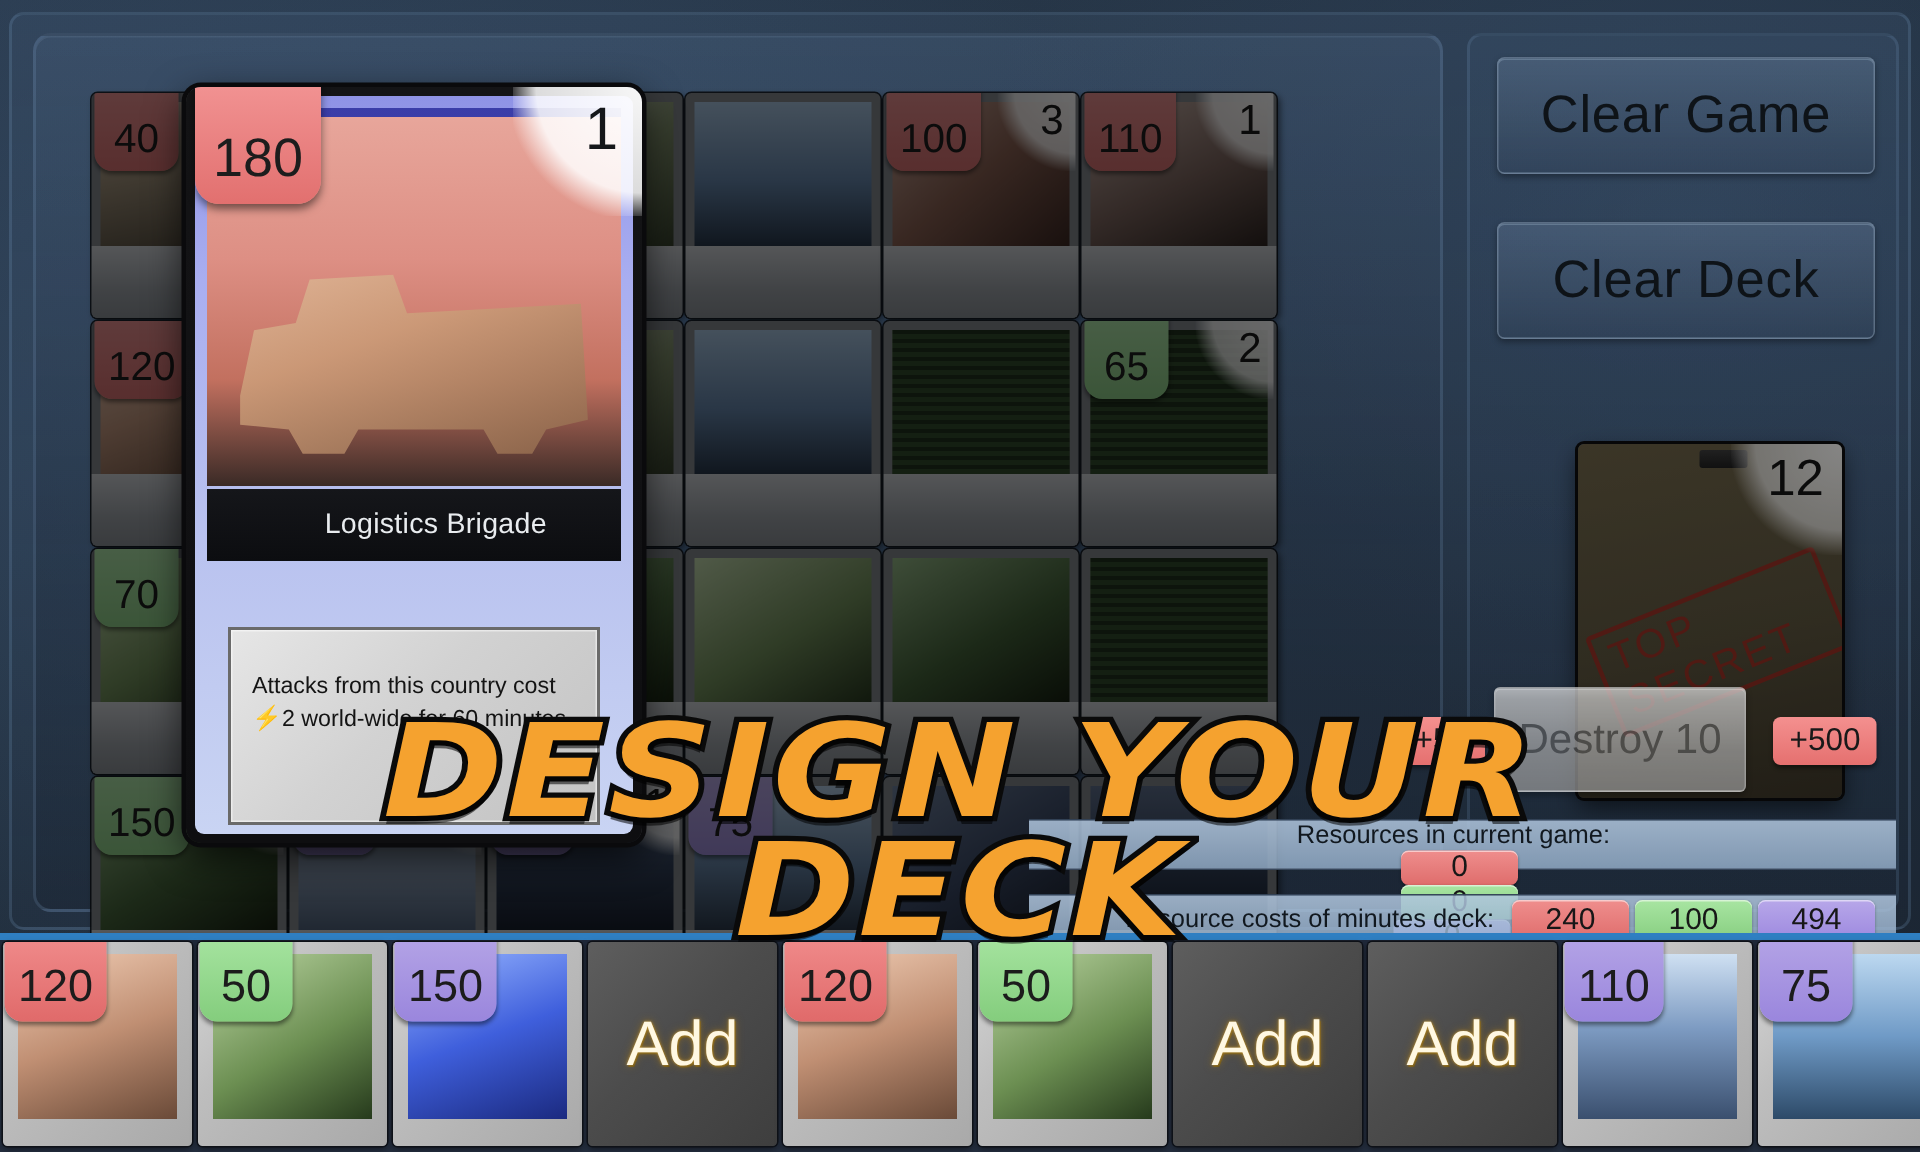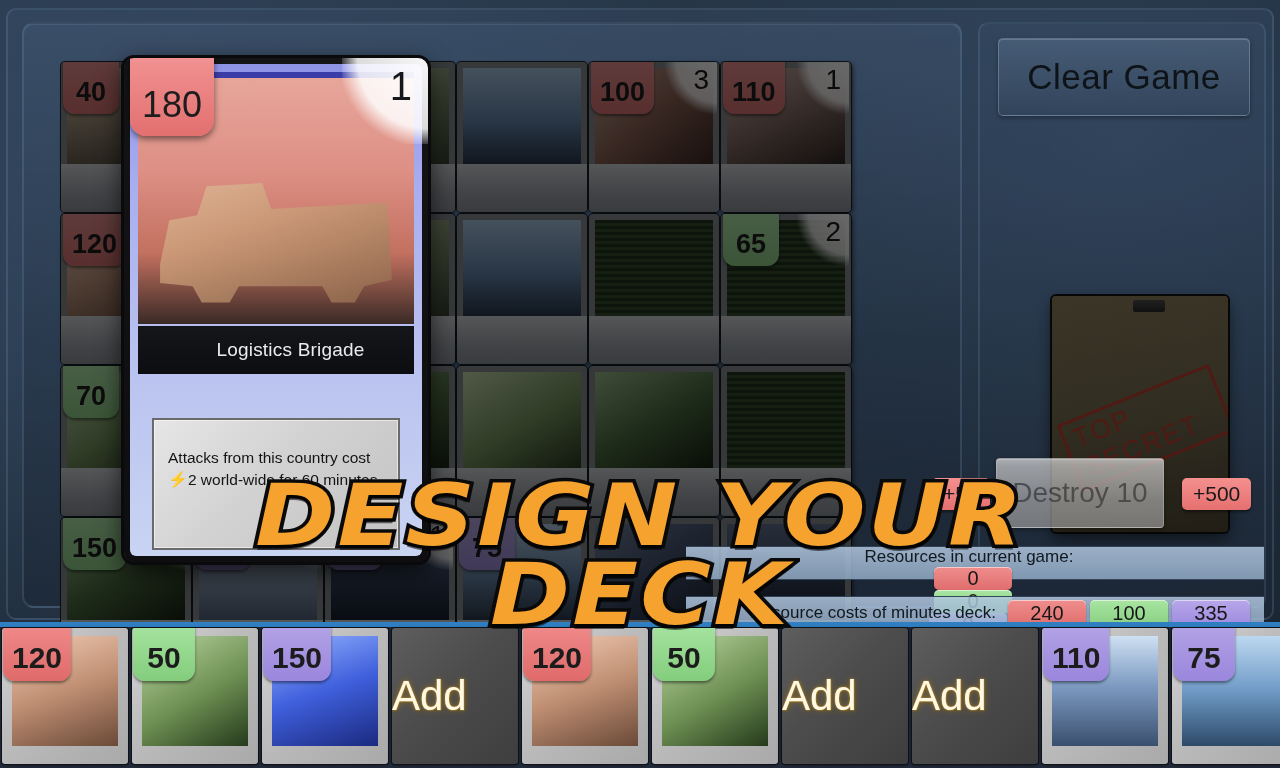--- a/index.html
+++ b/index.html
@@ -69,21 +69,20 @@
   .cost {
     position: absolute; left: 2px; top: -4px;
     min-width: 56px; height: 56px;
     padding: 0 9px;
     border-radius: 0 0 12px 12px;
     display: flex; align-items: flex-end; justify-content: center;
     padding-bottom: 6px;
     font-size: 27px; color: #1c1c1c;
     box-shadow: 0 2px 3px rgba(0,0,0,0.45);
     z-index: 3;
-    font-weight: bold;
   }
   .cost.red   { background: linear-gradient(180deg,#f08b8b,#e06a6a); }
   .cost.green { background: linear-gradient(180deg,#a6e4a0,#84cd7d); }
   .cost.purple{ background: linear-gradient(180deg,#b4a4e6,#9a86dd); }
   .count {
     position: absolute; right: 2px; top: 0;
     width: 52px; height: 52px;
     display: flex; align-items: flex-start; justify-content: flex-end;
     padding: 2px 8px 0 0;
     font-size: 28px; color: #171717;
@@ -323,21 +322,21 @@
     position: absolute; left: 10px; top: 8px; right: 10px; height: 110px;
     background-size: cover; background-position: center;
   }
   .hand-slot .cost {
     left: 1px; top: -5px;
     min-width: 62px; height: 58px;
     font-size: 30px;
   }
   .hand-slot.add {
     background: linear-gradient(135deg,#5e5e5e 0%,#4c4c4c 45%,#3e3e3e 100%);
-    display: flex; align-items: center; 
+    display: flex; align-items: center; justify-content: center;
   }
   .hand-slot.add .add-label {
     font-size: 42px; color: #fff8e2;
     text-shadow: 0 0 2px #c69a3c, 0 0 6px #8a6820, 1px 1px 0 #6b5418;
   }
 </style>
 </head>
 <body>
 
 <div id="app">
@@ -487,42 +486,44 @@
     <div class="big-cost">180</div>
     <div class="big-count">1</div>
     <div class="big-name">Logistics Brigade</div>
     <div class="big-desc">
       <span>Attacks from this country cost </span><span class="bolt">⚡</span><span>2 world-wide for 60 minutes.</span>
     </div>
   </div>
 
   <div class="right-panel">
     <div class="big-btn start">Clear Game</div>
+    <div class="big-btn clear">Clear Deck</div>
   </div>
 
   <div class="secret-card">
     <div class="clip"></div>
     <div class="stamp">TOP SECRET</div>
+    <div class="secret-count">12</div>
   </div>
 
   <div class="plus-badge p50">+50</div>
   <div class="destroy-btn d10">Destroy 10</div>
   <div class="plus-badge p500">+500</div>
 
   <div class="res-row r1">
     <div class="res-label">Resources in current game:</div>
     <div class="chip red">0</div>
     <div class="chip green">0</div>
     <div class="chip purple last">0</div>
   </div>
   <div class="res-row r2">
     <div class="res-label">Resource costs of minutes deck:</div>
     <div class="chip red">240</div>
     <div class="chip green">100</div>
-    <div class="chip purple last">335</div>
+    <div class="chip purple last">494</div>
   </div>
 
   <div class="title">
     <div class="line l1">DESIGN YOUR</div>
     <div class="line l2">DECK</div>
   </div>
 
   <div class="hand-strip">
     <div class="hand" id="hand">
         <div class="hand-slot">

